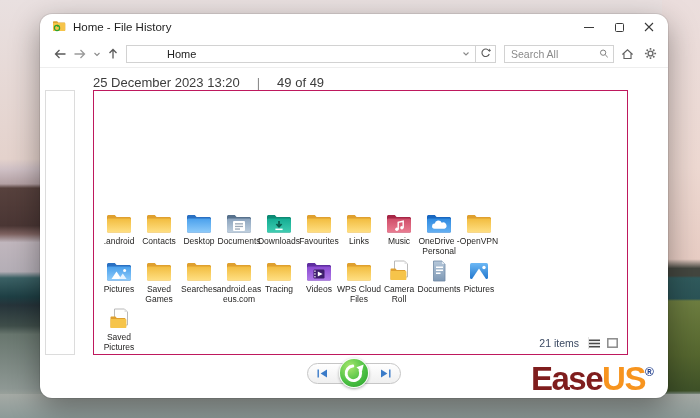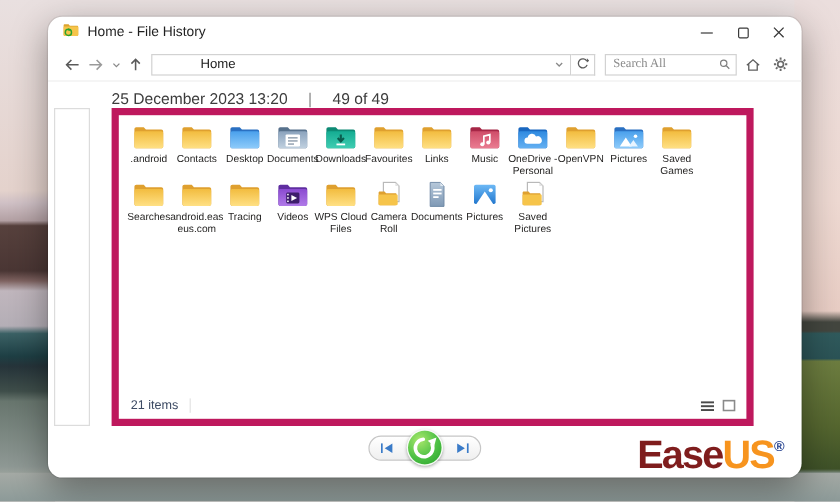--- a/index.html
+++ b/index.html
@@ -32,29 +32,29 @@
   .winbtn { width:30px; height:24px; display:flex; align-items:center; justify-content:center; border:none; background:transparent; cursor:pointer; }
   .glyph-min { display:block; width:10px; height:1px; background:#3a3a3a; }
   .glyph-max { display:block; width:9px; height:9px; border:1px solid #3a3a3a; border-radius:1.5px; }
 
   .toolbar { display:flex; align-items:center; height:28px; padding:0 8px 0 10px; border-bottom:1px solid #eeeeee; }
   .tbtn { border:none; background:transparent; padding:0 3px; display:flex; align-items:center; cursor:pointer; }
   .addressbar { flex:1; height:18px; border:1px solid #d2d2d2; background:#fff; display:flex; align-items:center; padding:0 5px; margin-left:4px; }
   .addr-text { flex:1; font-size:11px; color:#222;padding-left:35px; }
   .refreshbox { width:20px; height:18px; border:1px solid #d2d2d2; border-left:none; background:#fff; display:flex; align-items:center; justify-content:center; cursor:pointer; }
   .searchbox { width:110px; height:18px; border:1px solid #d2d2d2; background:#fff; display:flex; align-items:center; padding:0 4px 0 6px; margin-left:8px; }
-  .searchbox input { border:none; outline:none; width:100%; font-size:10.5px; color:#222; font-family:Liberation Serif, serif; }
+  .searchbox input { border:none; outline:none; width:100%; font-size:10.5px; color:#222; font-family:Liberation Sans, sans-serif; }
   .searchbox input::placeholder { color:#8a8a8a; }
   .iconbtn { border:none; background:transparent; padding:0 3px; margin-left:4px; display:flex; align-items:center; cursor:pointer; }
 
   .heading { margin:7px 0 0 53px; font-size:13px; color:#3c3c3c; display:flex; gap:17px; align-items:baseline; }
   .heading .sep { color:#8a8a8a; }
 
   .pane-sliver { position:absolute; left:5px; top:76px; width:30px; height:265px; background:#fff; border:1px solid #dcdcdc; }
-  .pane-main { position:absolute; left:53px; top:76px; width:535px; height:265px; background:#fff; border:6px solid #be185d; display:flex; flex-direction:column; }
+  .pane-main { position:absolute; left:53px; top:76px; width:535px; height:265px; background:#fff; border:1px solid #be185d; display:flex; flex-direction:row;align-items:flex-end; }
 
   .file-grid { flex:1; display:flex; flex-wrap:wrap; align-content:flex-start; padding:7px 4px 0 5px; row-gap:2px; overflow:hidden; }
   .item { width:40px; height:46px; display:flex; flex-direction:column; align-items:center; cursor:pointer; }
   .ficon { height:22px; display:flex; align-items:flex-end; }
   .flabel { width:46px; margin:2px -3px 0; font-size:8.5px; line-height:1.18; color:#201f1e; text-align:center; overflow-wrap:anywhere; }
 
   .statusbar { height:20px; display:flex; align-items:center; padding:0 9px 2px 10px; font-size:10.5px; color:#3c4a63; }
   .status-div { width:1px; height:12px; background:#e3e3e3; margin-left:9px; }
   .view-icons { margin-left:auto; display:flex; align-items:center; gap:7px; }
   .viewbtn { border:none; background:transparent; padding:0; display:flex; cursor:pointer; }

